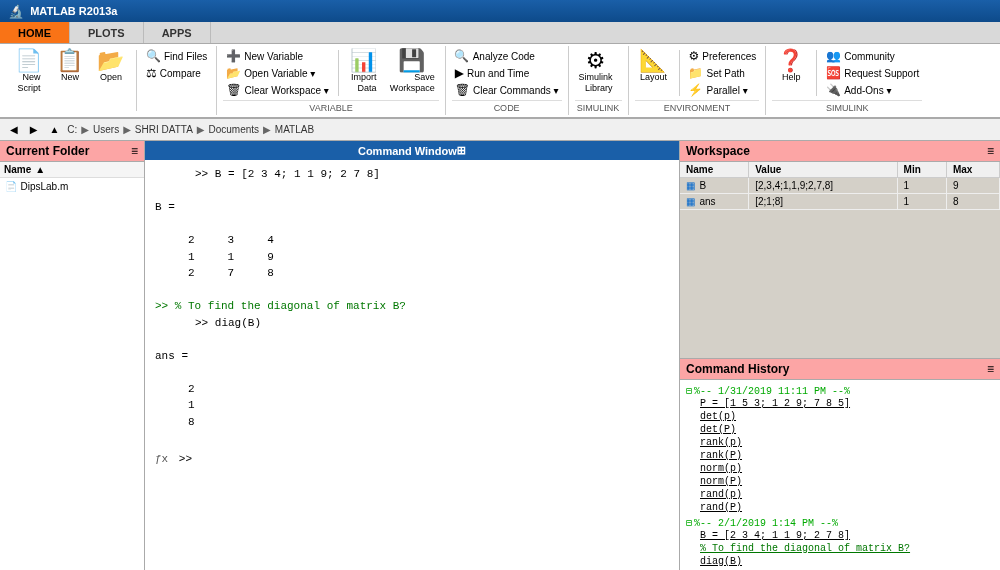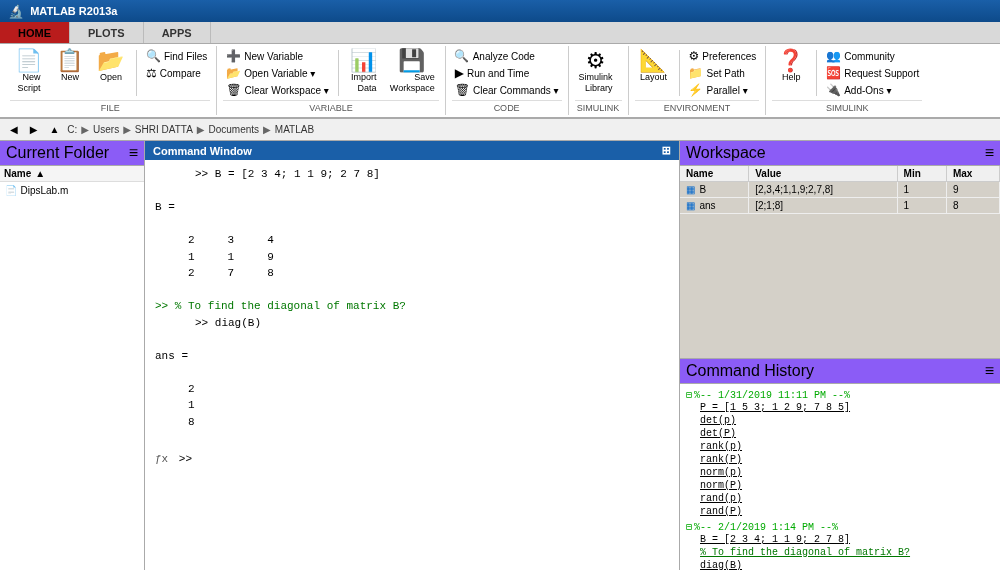--- a/index.html
+++ b/index.html
@@ -29,21 +29,21 @@
       padding: 3px 18px;
       font-size: 11px;
       font-weight: bold;
       cursor: pointer;
       color: #333;
       border-right: 1px solid #bbb;
       display: flex;
       align-items: center;
     }
     .ribbon-tab.active {
-      background: #b91c1c;
+      background: #f97316;
       border-bottom: none;
       color: #000;
     }
     
     
     .ribbon-body {
       background: white;
       border-bottom: 2px solid #aaa;
       display: flex;
       padding: 2px 4px;
@@ -121,25 +121,25 @@
     
     
     .folder-panel {
       width: 145px;
       background: white;
       border-right: 1px solid #aaa;
       display: flex;
       flex-direction: column;
     }
     .panel-header {
-      background: #8b5cf6;
+      background: #fca5a5;
       border-bottom: 1px solid #aaa;
       padding: 3px 6px;
-      font-size: 16px;
-      font-weight: normal;
+      font-size: 12px;
+      font-weight: bold;
       display: flex;
       align-items: center;
       justify-content: space-between;
     }
     .folder-content { padding: 2px; flex: 1; }
     .folder-item {
       display: flex;
       align-items: center;
       gap: 3px;
       padding: 1px 3px;
@@ -164,21 +164,21 @@
       display: flex;
       flex-direction: column;
     }
     .command-window-header {
       background: #1a5fa8;
       color: white;
       padding: 3px 8px;
       font-size: 11px;
       font-weight: bold;
       display: flex;
-      justify-content: space-between;
+      justify-content: center;
       align-items: center;
     }
     .command-body {
       flex: 1;
       background: white;
       padding: 6px 10px;
       font-family: 'Courier New', monospace;
       font-size: 11px;
       overflow-y: auto;
       white-space: pre;
@@ -292,21 +292,20 @@
         <div class="ribbon-btn-small">
           <span class="s-icon">🔍</span>
           <span>Find Files</span>
         </div>
         <div class="ribbon-btn-small">
           <span class="s-icon">⚖</span>
           <span>Compare</span>
         </div>
       </div>
     </div>
-    <div class="ribbon-group-label">FILE</div>
   </div>
 
   <div class="ribbon-group">
     <div class="ribbon-group-content">
       <div class="ribbon-col">
         <div class="ribbon-btn-small">
           <span class="s-icon">➕</span>
           <span>New Variable</span>
         </div>
         <div class="ribbon-btn-small">

